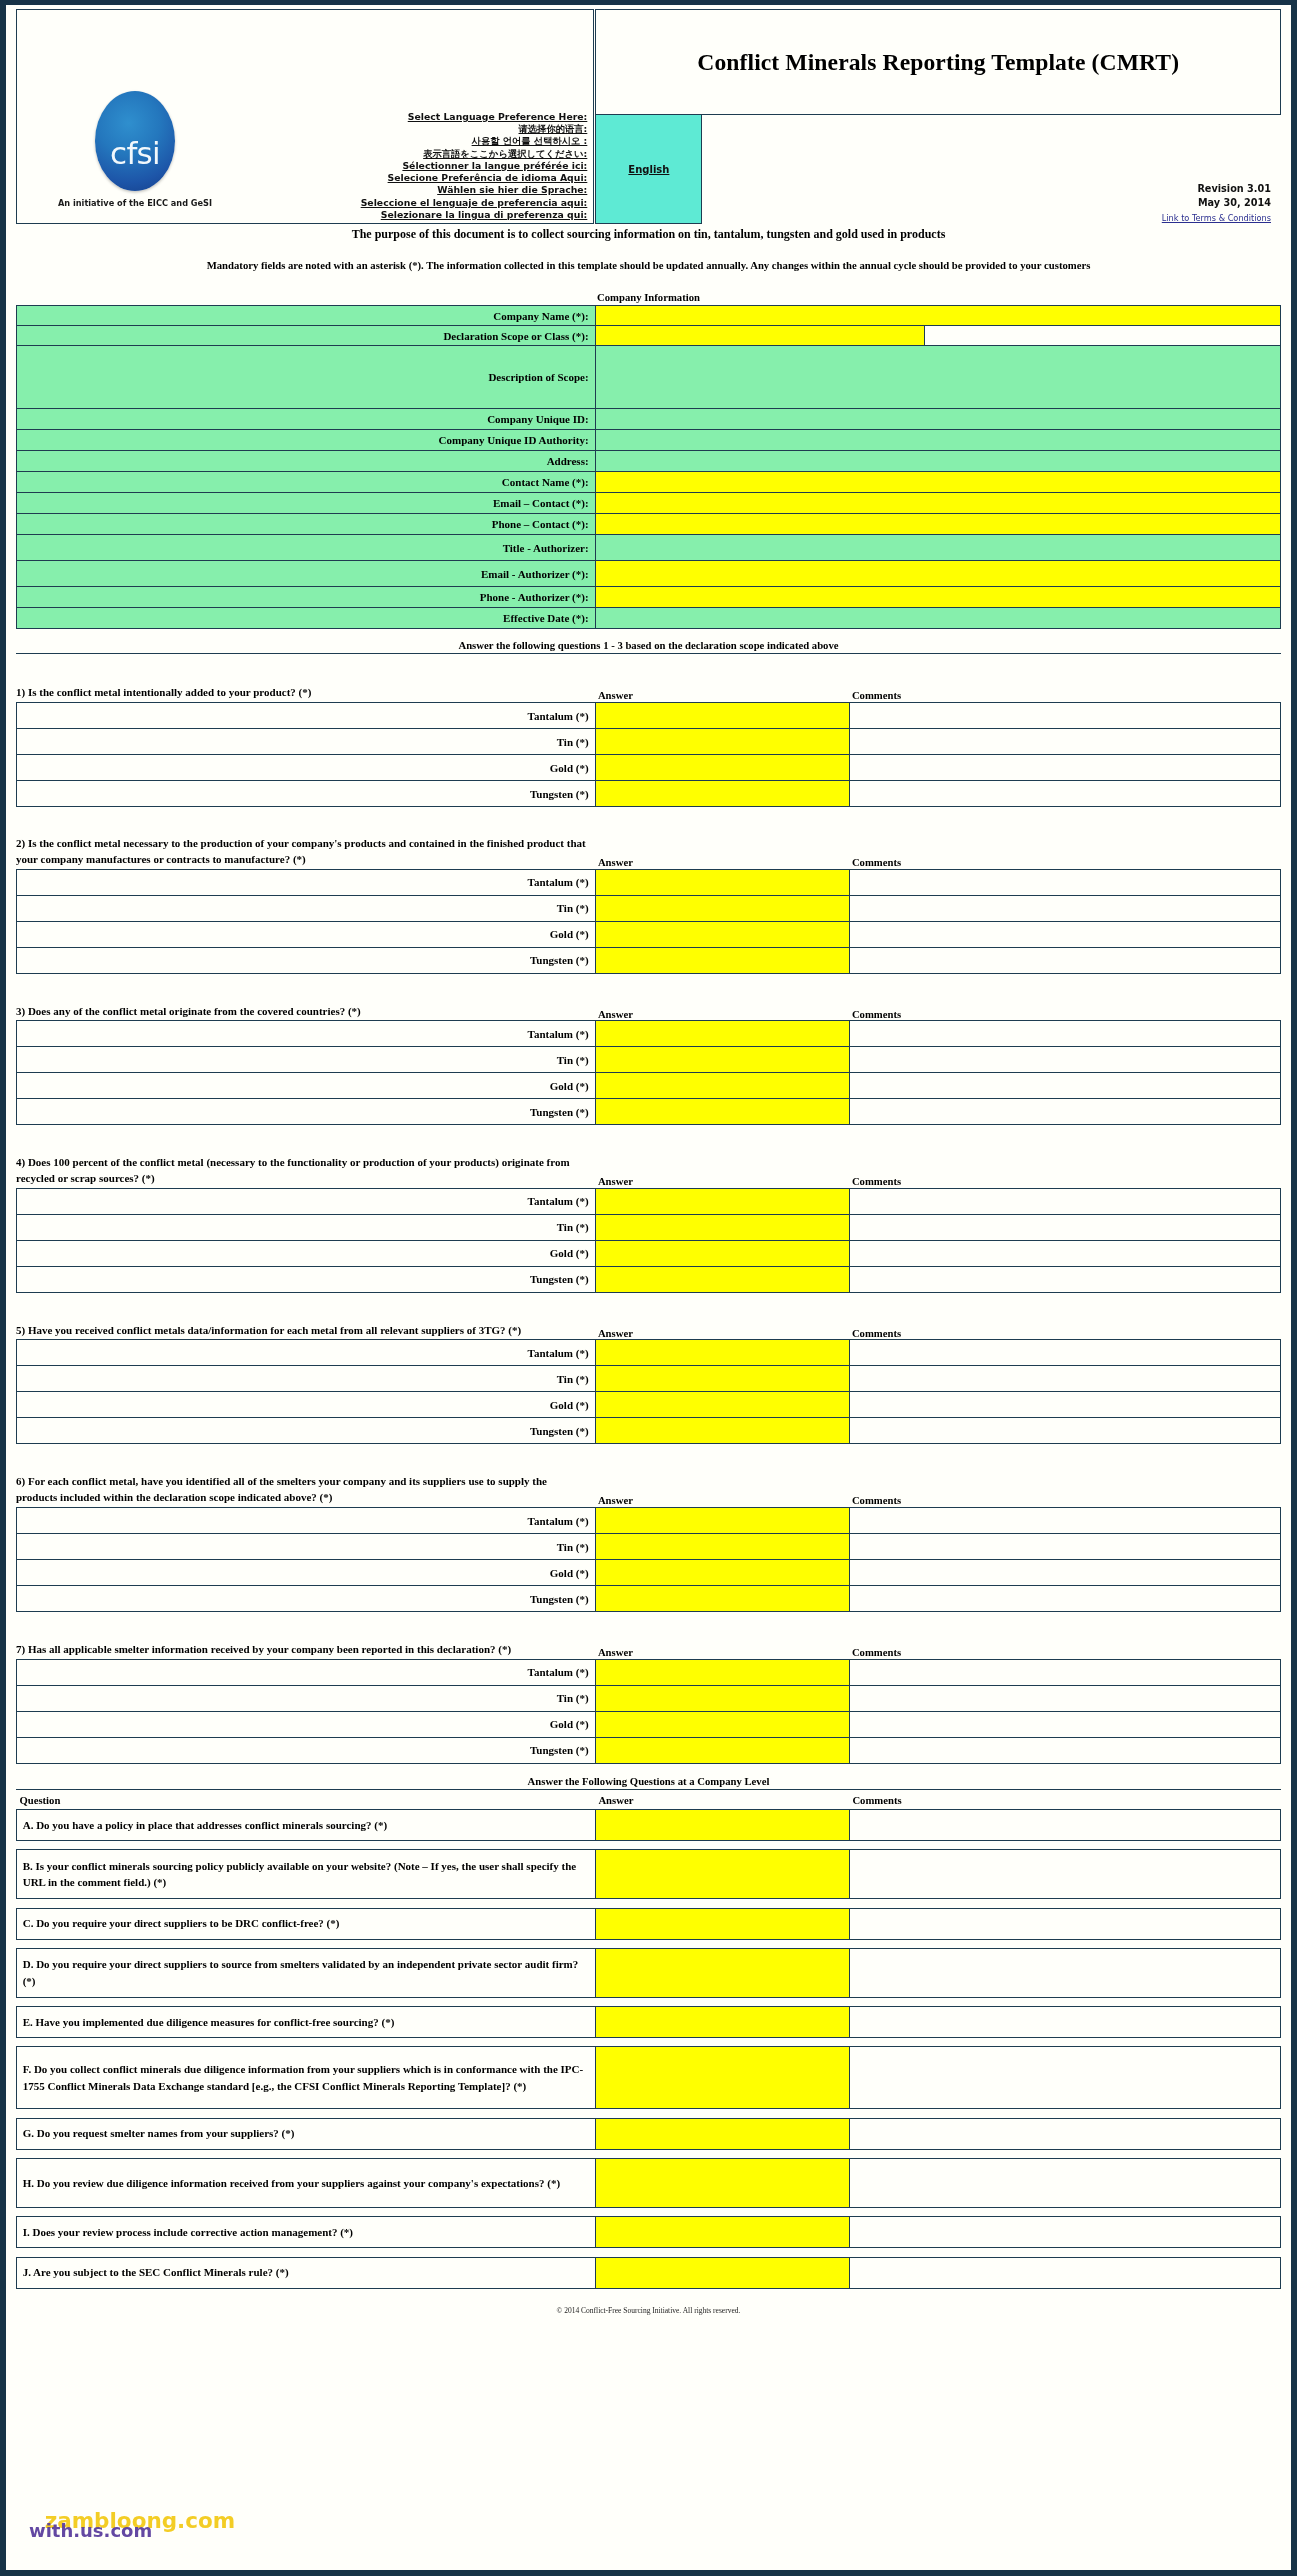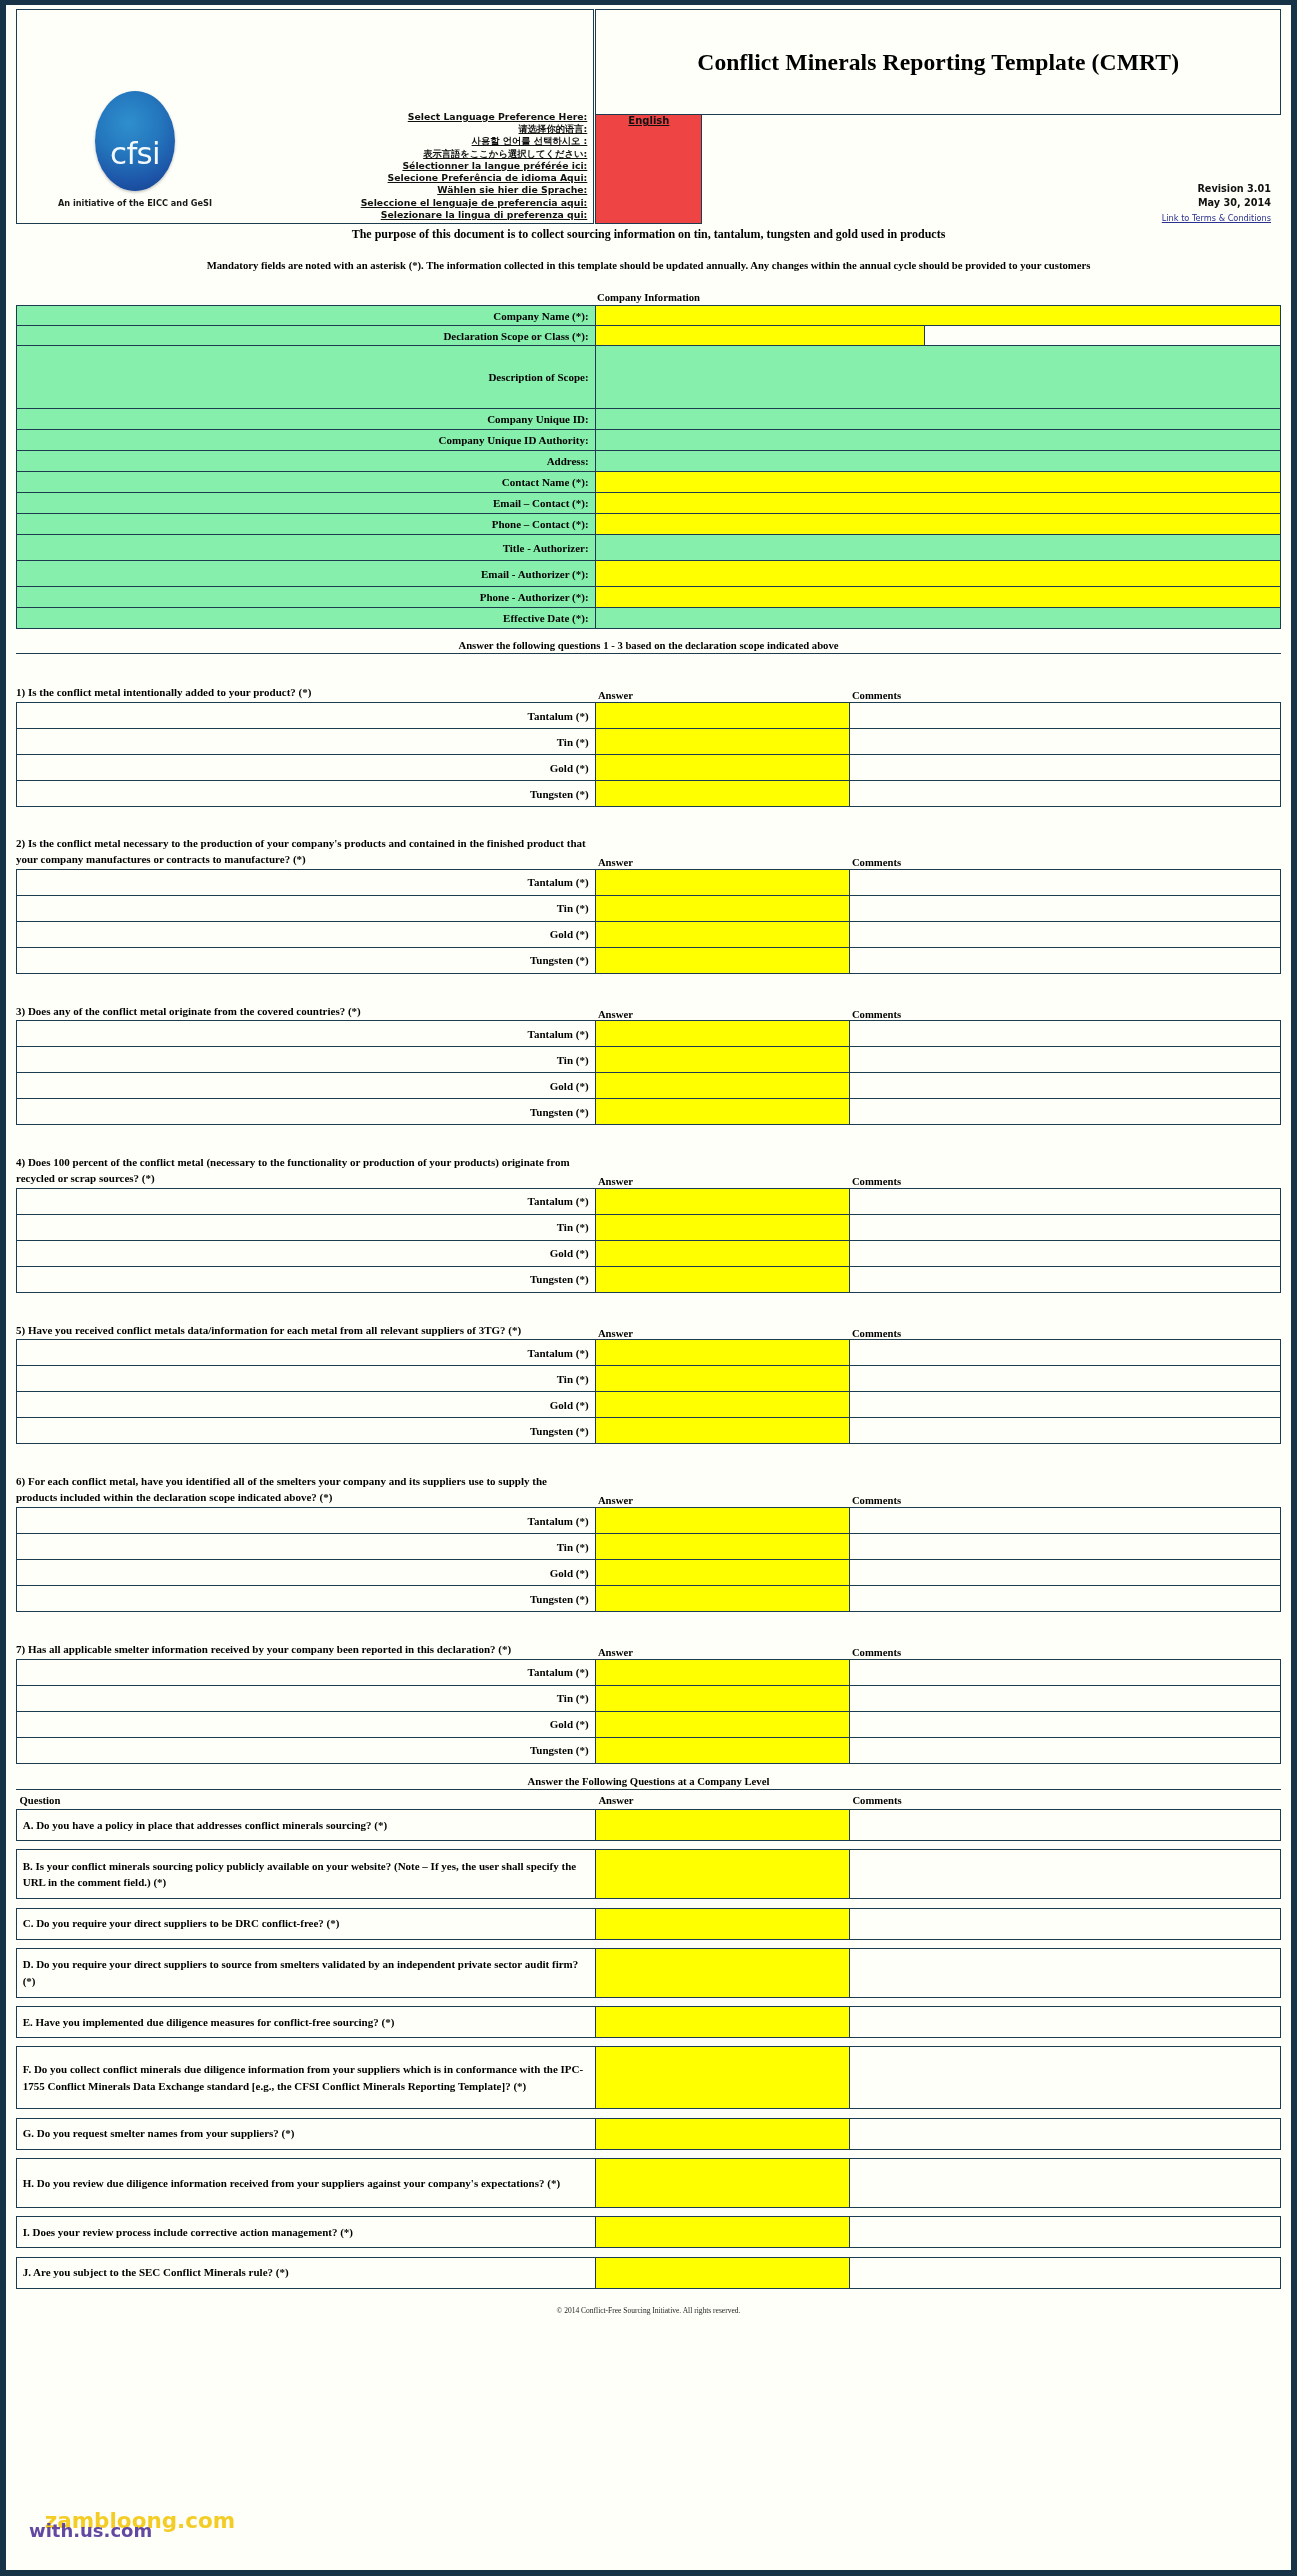--- a/index.html
+++ b/index.html
@@ -94,22 +94,22 @@
     letter-spacing:0.1px;
   }
   .hdr-right-bottom{
     display:flex;flex:1;
   }
   .english-box{
     width:107px;
     border:1.4px solid #1e3c50;
     border-top:none;
     box-sizing:border-box;
-    display:flex;align-items:flex-start;justify-content:center;
-    background:#ef4444;
+    display:flex;align-items:center;justify-content:center;
+    background:#5eead4;
   }
   .english-box span{
     font-family:"DejaVu Sans", sans-serif;
     font-size:10px;font-weight:bold;text-decoration:underline;color:#111;
   }
   .rev-box{
     flex:1;
     display:flex;flex-direction:column;
     align-items:flex-end;justify-content:flex-end;
     padding:0 10px 1.4px 0;

